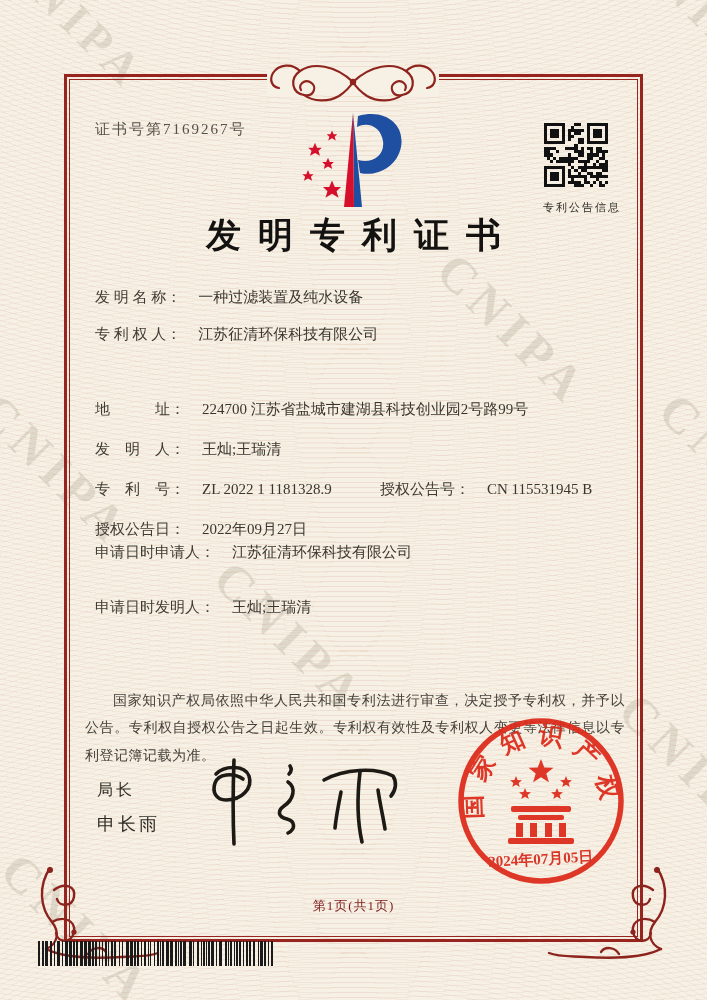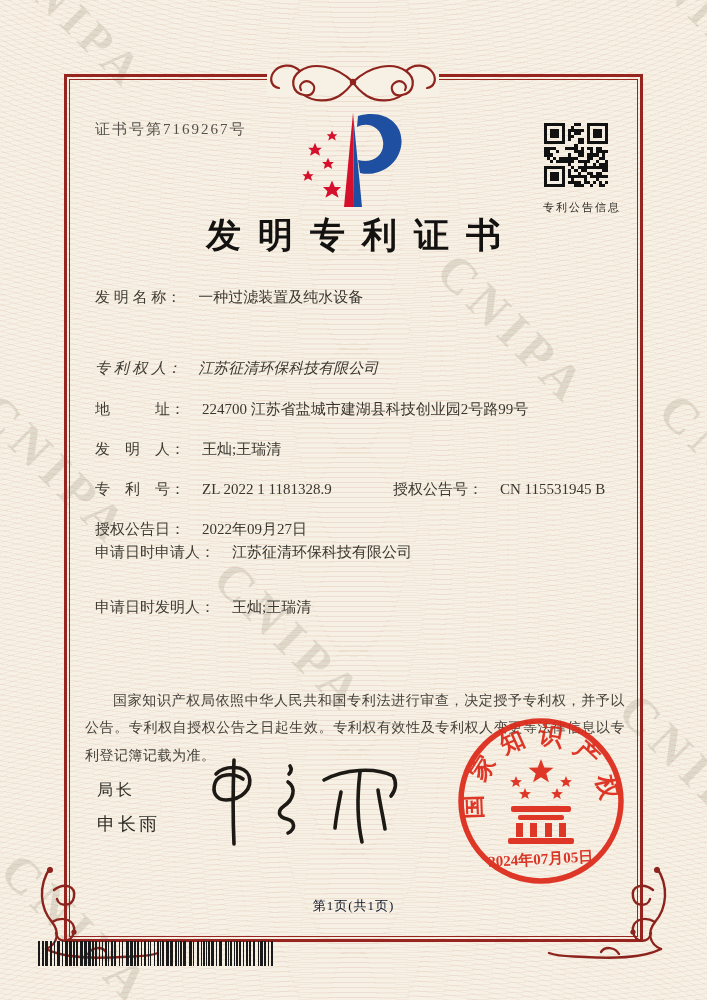--- a/index.html
+++ b/index.html
@@ -48,33 +48,33 @@
   }
   .title{
     position:absolute;left:0;top:212px;width:707px;
     text-align:center;font-family:"Liberation Sans","DejaVu Sans",sans-serif;
     font-size:35px;font-weight:bold;letter-spacing:17px;text-indent:17px;color:#141210;
   }
   .fields{position:absolute;left:95px;top:0;width:520px;font-size:15px;}
   .frow{position:absolute;left:0;white-space:nowrap;}
   .frow .lbl{color:#3f3b33;}
   .frow .val{color:#3a362f;margin-left:17px;}
-  .col2{position:absolute;left:298px;top:0;white-space:nowrap;}
+  .col2{position:absolute;left:285px;top:0;white-space:nowrap;}
   .statement{
     position:absolute;left:85px;top:672px;width:540px;
     font-size:14px;line-height:1.95;letter-spacing:0.5px;
     text-indent:2em;color:#45403a;text-align:justify;margin-top:15px;
   }
   .sig-role{position:absolute;left:97px;top:780px;font-size:16px;letter-spacing:3px;color:#2f2c26;}
   .sig-name{position:absolute;left:97px;top:812px;font-size:18px;letter-spacing:3px;color:#2f2c26;}
   .sig-svg{position:absolute;left:192px;top:752px;width:212px;height:96px;}
   .seal{position:absolute;left:452px;top:712px;width:178px;height:178px;opacity:0.93;}
   .footer-page{
     position:absolute;left:0;top:897px;width:707px;text-align:center;
-    font-size:13px;color:#0f172a;letter-spacing:1px;
+    font-size:13px;color:#7f1d1d;letter-spacing:1px;
   }
   .barcode{position:absolute;left:38px;top:941px;width:238px;height:25px;}
   .ornament-top{position:absolute;left:253px;top:55px;width:200px;height:54px;}
   .corner{position:absolute;width:132px;height:106px;}
   .corner.bl{left:28px;top:862px;}
   .corner.br{right:28px;top:862px;transform:scaleX(-1);}
 </style>
 </head>
 <body>
 
@@ -305,21 +305,21 @@
       </svg>
     <div class="qr-caption">专利公告信息</div>
   </div>
 
   <div class="title">发明专利证书</div>
 
   <div class="fields">
     <div class="frow" style="top:288px;">
       <span class="lbl">发 明 名 称：</span><span class="val">一种过滤装置及纯水设备</span>
     </div>
-    <div class="frow" style="top:359px;font-style:italic;">
+    <div class="frow" style="top:325px;">
       <span class="lbl">专 利 权 人：</span><span class="val">江苏征清环保科技有限公司</span>
     </div>
     <div class="frow" style="top:400px;">
       <span class="lbl">地　　　址：</span><span class="val">224700 江苏省盐城市建湖县科技创业园2号路99号</span>
     </div>
     <div class="frow" style="top:440px;">
       <span class="lbl">发　明　人：</span><span class="val">王灿;王瑞清</span>
     </div>
     <div class="frow" style="top:480px;width:520px;">
       <span class="lbl">专　利　号：</span><span class="val">ZL 2022 1 1181328.9</span>

